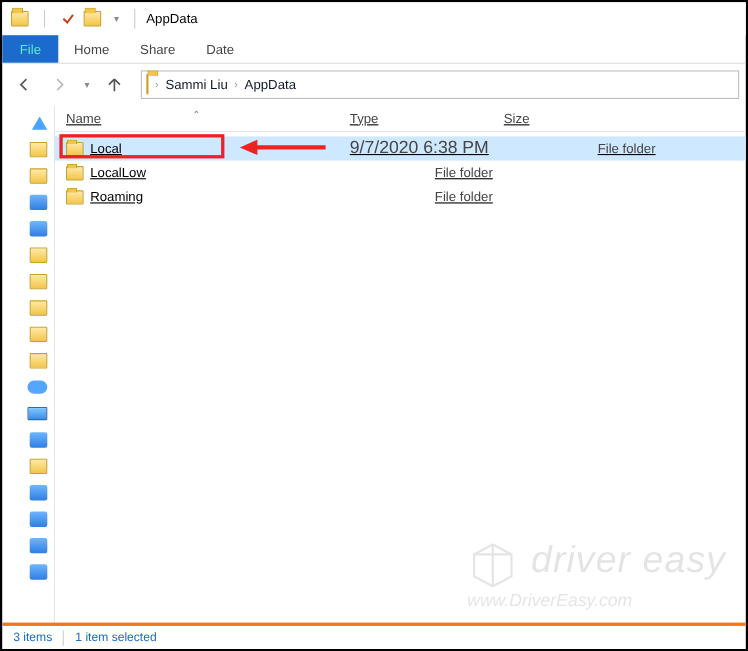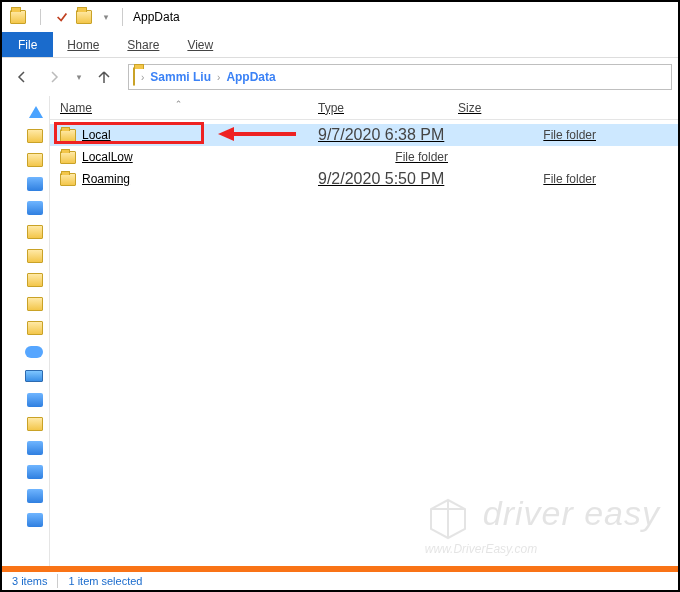--- a/index.html
+++ b/index.html
@@ -11,30 +11,30 @@
   .titlebar .qat { display: flex; align-items: center; gap: 2px; }
   .titlebar .qat-ico { width: 20px; height: 20px; display: flex; align-items: center; justify-content: center; }
   .folder-ico { width: 16px; height: 14px; background: linear-gradient(#ffe9a6,#f3c64a); border: 1px solid #c9a227; border-radius: 1px; position: relative; }
   .folder-ico::before { content:""; position:absolute; top:-4px; left:0; width:8px; height:4px; background:#f3c64a; border:1px solid #c9a227; border-bottom:none; border-radius:1px 1px 0 0; }
   .check-ico svg { width:14px; height:14px; }
   .titlebar .sep { width:1px; height:18px; background:#ccc; margin:0 6px; }
   .titlebar .title { font-size: 12px; color:#000; margin-left: 4px; }
 
   
   .ribbontabs { height: 26px; display:flex; align-items:stretch; border-bottom:1px solid #ddd; }
-  .ribbontabs .file-tab { background:#1a6bcc; color:#ffffff; font-size:12px; padding:0 16px; display:flex; align-items:center; }
-  .ribbontabs .tab { font-size:12px; color:#444; padding:0 14px; display:flex; align-items:center;text-decoration:underline; }
+  .ribbontabs .file-tab { background:#1a6bcc; color:#5eead4; font-size:12px; padding:0 16px; display:flex; align-items:center; }
+  .ribbontabs .tab { font-size:12px; color:#444; padding:0 14px; display:flex; align-items:center; }
 
   
   .navbar { height: 38px; display:flex; align-items:center; padding:0 6px; gap:4px; }
   .nav-btn { width:28px; height:26px; display:flex; align-items:center; justify-content:center; color:#888; }
   .nav-btn.enabled { color:#555; }
   .nav-btn svg { width:16px; height:16px; }
   .addrbar { flex:1; height:26px; border:1px solid #bfbfbf; display:flex; align-items:center; padding:0 4px; gap:6px; margin-left:6px; }
-  .addr-crumb { font-size:12px; color:#3b82f6; display:flex; align-items:center; gap:6px;font-weight:bold; }
+  .addr-crumb { font-size:12px; color:#0f172a; display:flex; align-items:center; gap:6px; }
   .chev { color:#999; font-size:10px; }
 
   
   .main { display:flex; position:absolute; top:94px; left:0; right:0; bottom:24px; }
   .sidebar { width:48px; border-right:1px solid #e5e5e5; padding:6px 2px; overflow:hidden; }
   .sidebar .sbitem { width:100%; height:20px; margin-bottom:4px; display:flex; align-items:center; justify-content:flex-end; padding-right:4px; }
   .sb-ico { width:16px; height:14px; }
   .sb-folder { background: linear-gradient(#ffe9a6,#f3c64a); border:1px solid #c9a227; border-radius:1px; }
   .sb-star { width:0;height:0;border-left:7px solid transparent;border-right:7px solid transparent;border-bottom:12px solid #4aa3ff; position:relative; }
   .sb-blue { width:16px;height:14px;background:linear-gradient(#6fb5ff,#2f7fe0);border-radius:2px; }
@@ -61,27 +61,27 @@
   .row .cell-date { width:148px; color:#444; font-size:16px; }
   .row .cell-type { width:140px; color:#444; font-size:12px;text-align:right; }
   .mini-folder { width:16px;height:13px;background:linear-gradient(#ffe9a6,#f3c64a);border:1px solid #c9a227;border-radius:1px;position:relative; }
   .mini-folder::before { content:"";position:absolute;top:-3px;left:0;width:7px;height:3px;background:#f3c64a;border:1px solid #c9a227;border-bottom:none;border-radius:1px 1px 0 0; }
 
   
   .highlight-box { position:absolute; border:3px solid #e22; pointer-events:none; }
   .red-arrow { position:absolute; pointer-events:none; }
 
   
-  .statusbar { position:absolute; left:0; right:0; bottom:0; height:24px; border-top:6px solid #f97316; display:flex; align-items:center; font-size:11px; color:#1a6bcc; padding:4px 10px; gap:10px; }
+  .statusbar { position:absolute; left:0; right:0; bottom:0; height:24px; border-top:3px solid #f97316; display:flex; align-items:center; font-size:11px; color:#1a6bcc; padding:4px 10px; gap:10px; }
   .statusbar .sep2 { width:1px; height:14px; background:#ccc; }
 
   
   .watermark { position:absolute; right:18px; bottom:34px; opacity:0.22; font-family: Georgia, serif; font-style:italic; color:#888; text-align:left; pointer-events:none;margin-top:22px; }
   .watermark .big { font-size:34px; letter-spacing:1px; }
-  .watermark .small { font-size:12px; margin-top:-4px; }
+  .watermark .small { font-size:16px; margin-top:-4px; }
   .watermark .logo { display:inline-block; vertical-align:middle; margin-right:8px; }
 </style>
 </head>
 <body>
 
 <div class="window">
 
   <div class="titlebar">
     <div class="qat">
       <span class="qat-ico">
@@ -101,21 +101,21 @@
       <span class="qat-ico" style="color:#888;font-size:9px;">▾</span>
     </div>
     <span class="sep"></span>
     <span class="title">AppData</span>
   </div>
 
   <div class="ribbontabs">
     <div class="file-tab">File</div>
     <div class="tab">Home</div>
     <div class="tab">Share</div>
-    <div class="tab">View</div>
+    <div class="tab">Date</div>
   </div>
 
   <div class="navbar">
     <div class="nav-btn enabled">
       <svg viewBox="0 0 16 16">
           <path d="M10 3 L5 8 L10 13" fill="none" stroke="#555" stroke-width="1.5"></path>
         </svg>
     </div>
     <div class="nav-btn">
       <svg viewBox="0 0 16 16">
@@ -219,21 +219,20 @@
             <span class="mini-folder"></span>
             <span>LocalLow</span>
           </div>
           <div class="cell cell-type">File folder</div>
         </div>
         <div class="row">
           <div class="cell cell-name">
             <span class="mini-folder"></span>
             <span>Roaming</span>
           </div>
-          <div class="cell cell-date">9/2/2020 5:50 PM</div>
           <div class="cell cell-type">File folder</div>
         </div>
 
         <div class="highlight-box" style="top:2px;left:4px;width:150px;height:22px;"></div>
         <svg class="red-arrow" style="top:4px;left:168px;width:80px;height:20px;" viewBox="0 0 80 20">
           <line x1="78" y1="10" x2="12" y2="10" stroke="#e22" stroke-width="4"></line>
           <polygon points="0,10 16,3 16,17" fill="#e22"></polygon>
         </svg>
       </div>
     </div>

